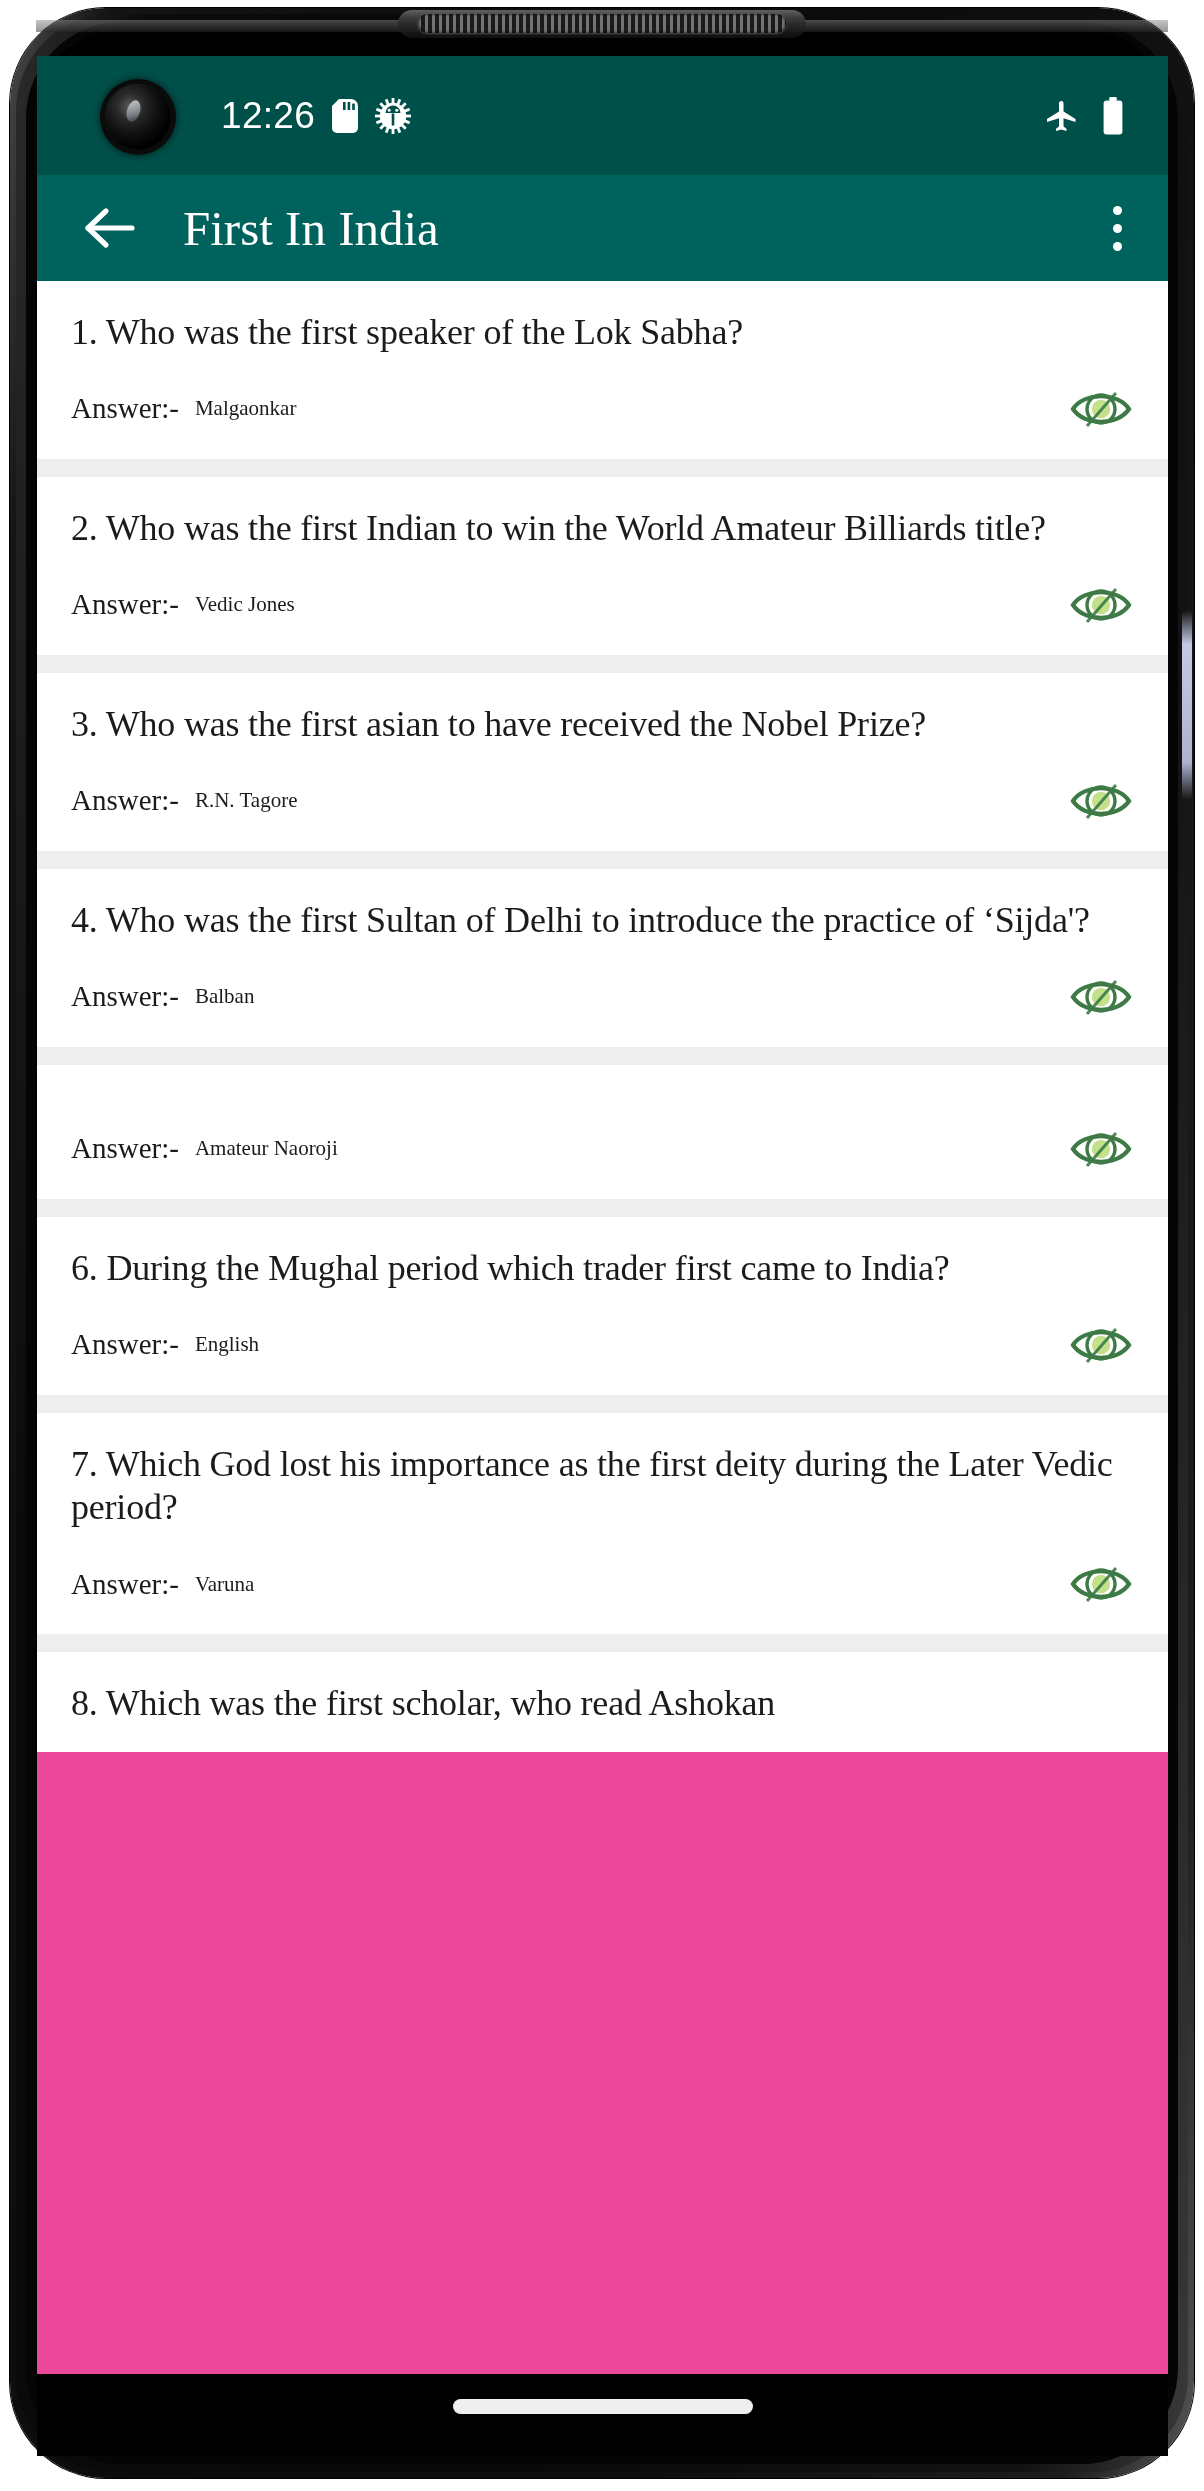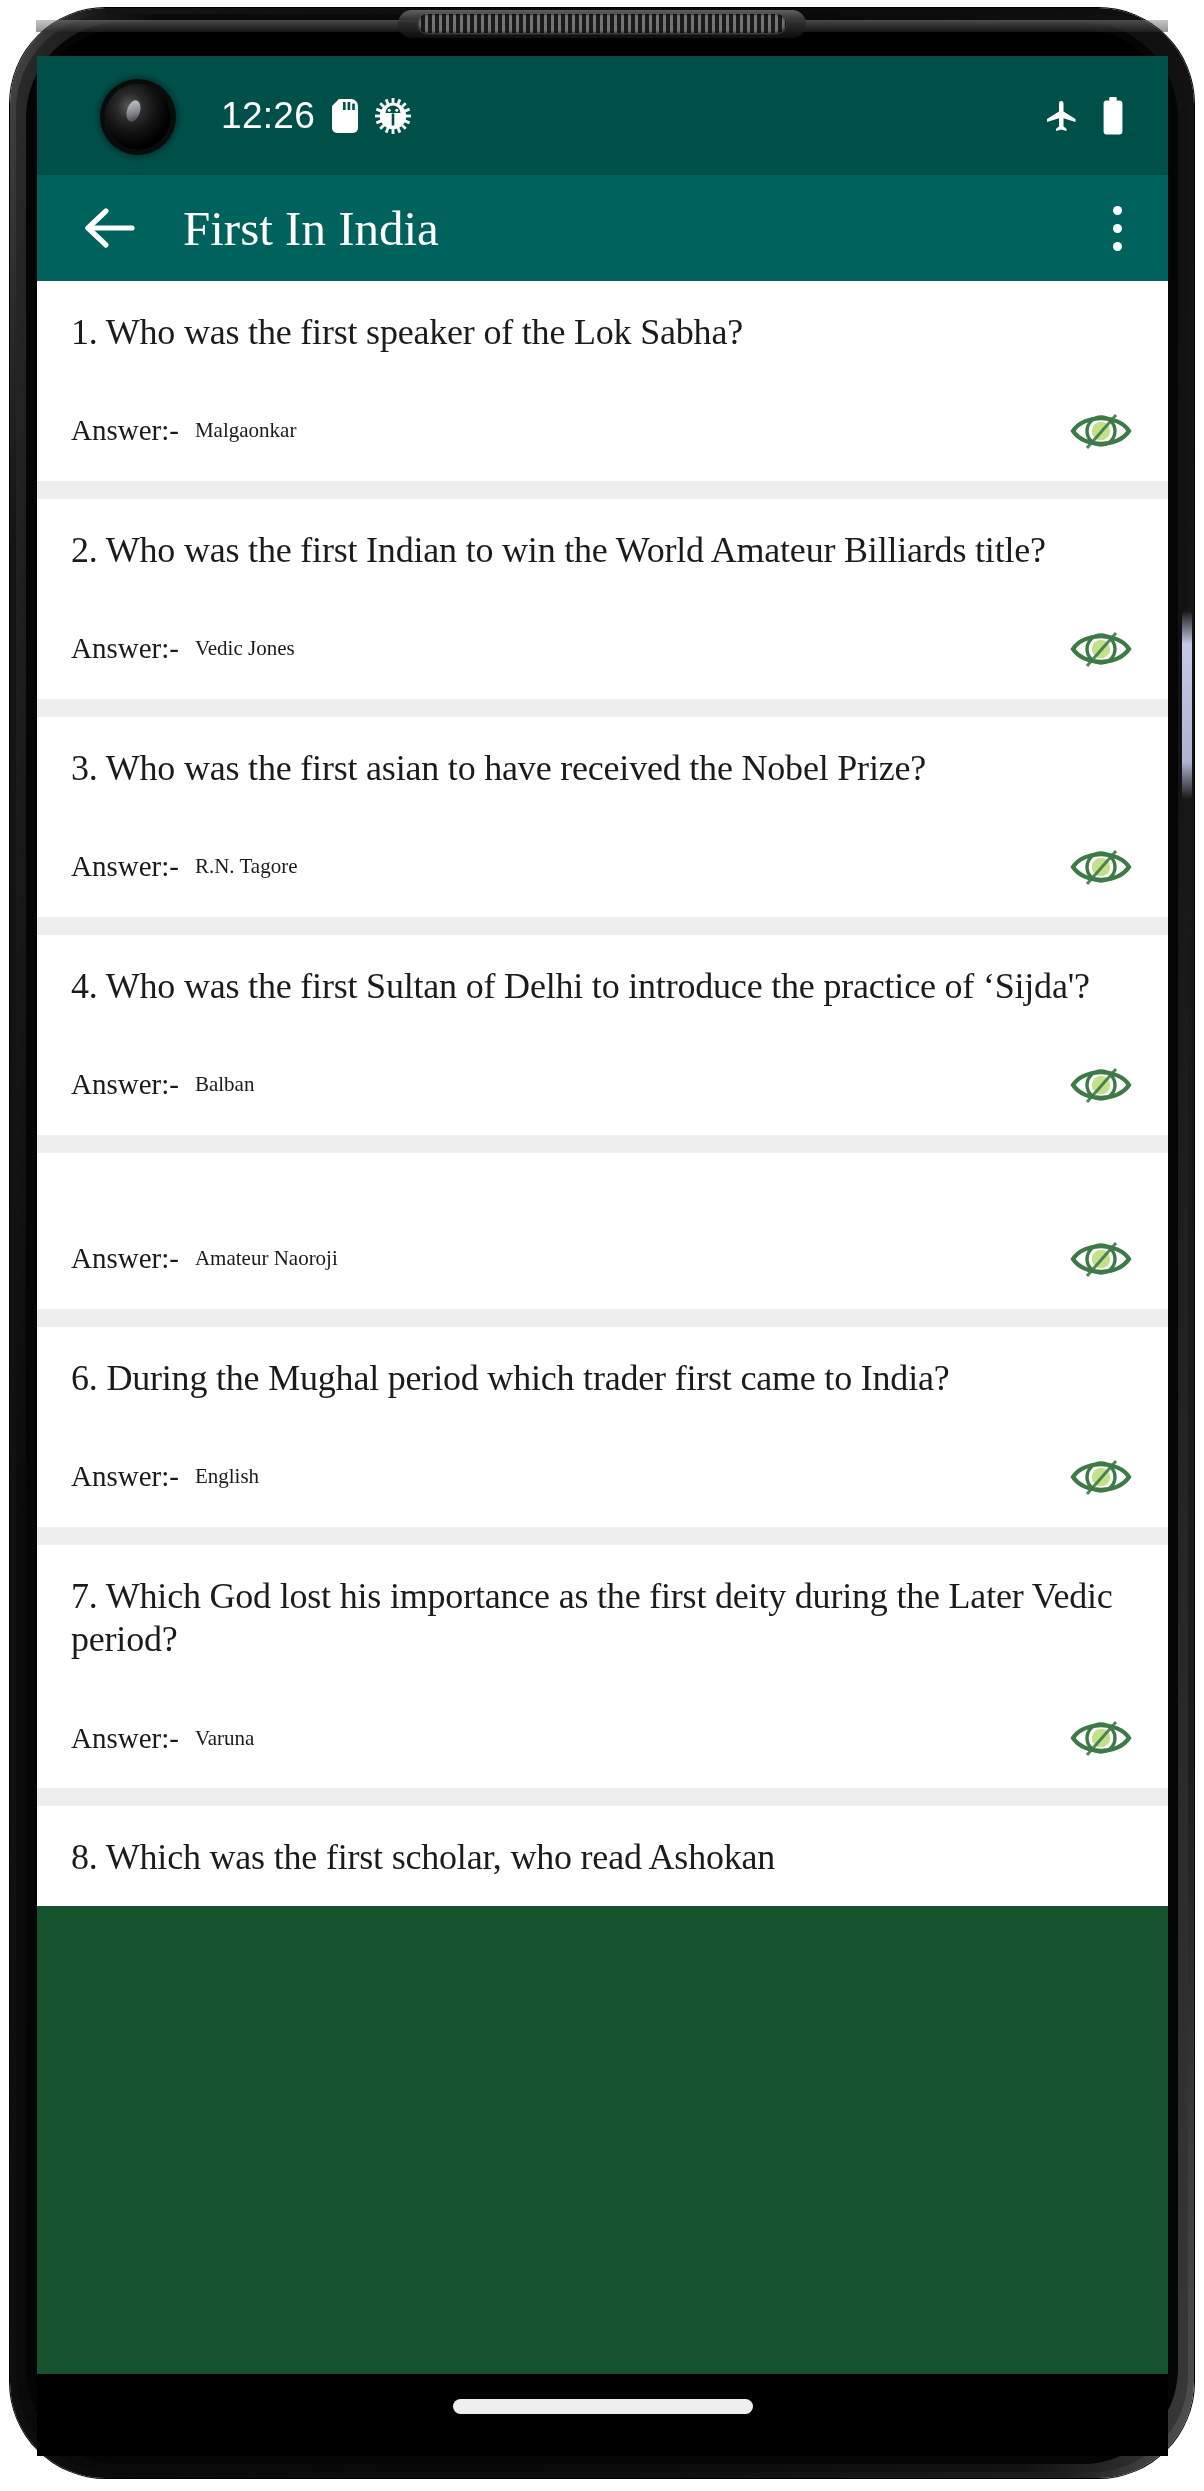--- a/index.html
+++ b/index.html
@@ -52,21 +52,21 @@
     opacity:.5;
   }
   
   #side-glare{
     position:absolute;left:1182px;top:610px;width:10px;height:190px;
     border-radius:6px;
     background:linear-gradient(180deg,rgba(200,205,235,0),rgba(205,210,240,.95) 18%,rgba(190,196,230,.9) 80%,rgba(190,196,230,0));
   }
   #viewport{
     position:absolute;left:37px;top:56px;width:1131px;height:2318px;
-    overflow:hidden;background:#14532d;
+    overflow:hidden;background:#ec4899;
   }
 
   
   #status-bar{
     position:relative;height:119px;background:#00504a;
     display:flex;align-items:center;padding:0 44px;box-sizing:border-box;
     color:#ffffff;
   }
   #front-camera{
     position:absolute;left:68px;top:28px;width:66px;height:66px;border-radius:50%;
@@ -103,21 +103,21 @@
   .q-card{
     background:#ffffff;padding:30px 34px 26px 34px;box-sizing:border-box;
     margin-bottom:18px;position:relative;
   }
   .q-text{
     font-size:36px;line-height:1.22;color:#1b1b1b;
     font-family:"Liberation Serif","DejaVu Serif",serif;
     letter-spacing:-.2px;
   }
   .a-row{
-    display:flex;align-items:center;margin-top:52px;
+    display:flex;align-items:center;margin-top:30px;
   }
   .a-label{
     font-size:29px;color:#1b1b1b;white-space:nowrap;
     font-family:"Liberation Serif","DejaVu Serif",serif;
   }
   .a-value{
     font-size:21px;color:#1b1b1b;margin-left:16px;
     font-family:"Liberation Serif","DejaVu Serif",serif;
   }
   .eye-btn{margin-left:auto;width:66px;height:48px;display:flex;align-items:center;justify-content:center;}

